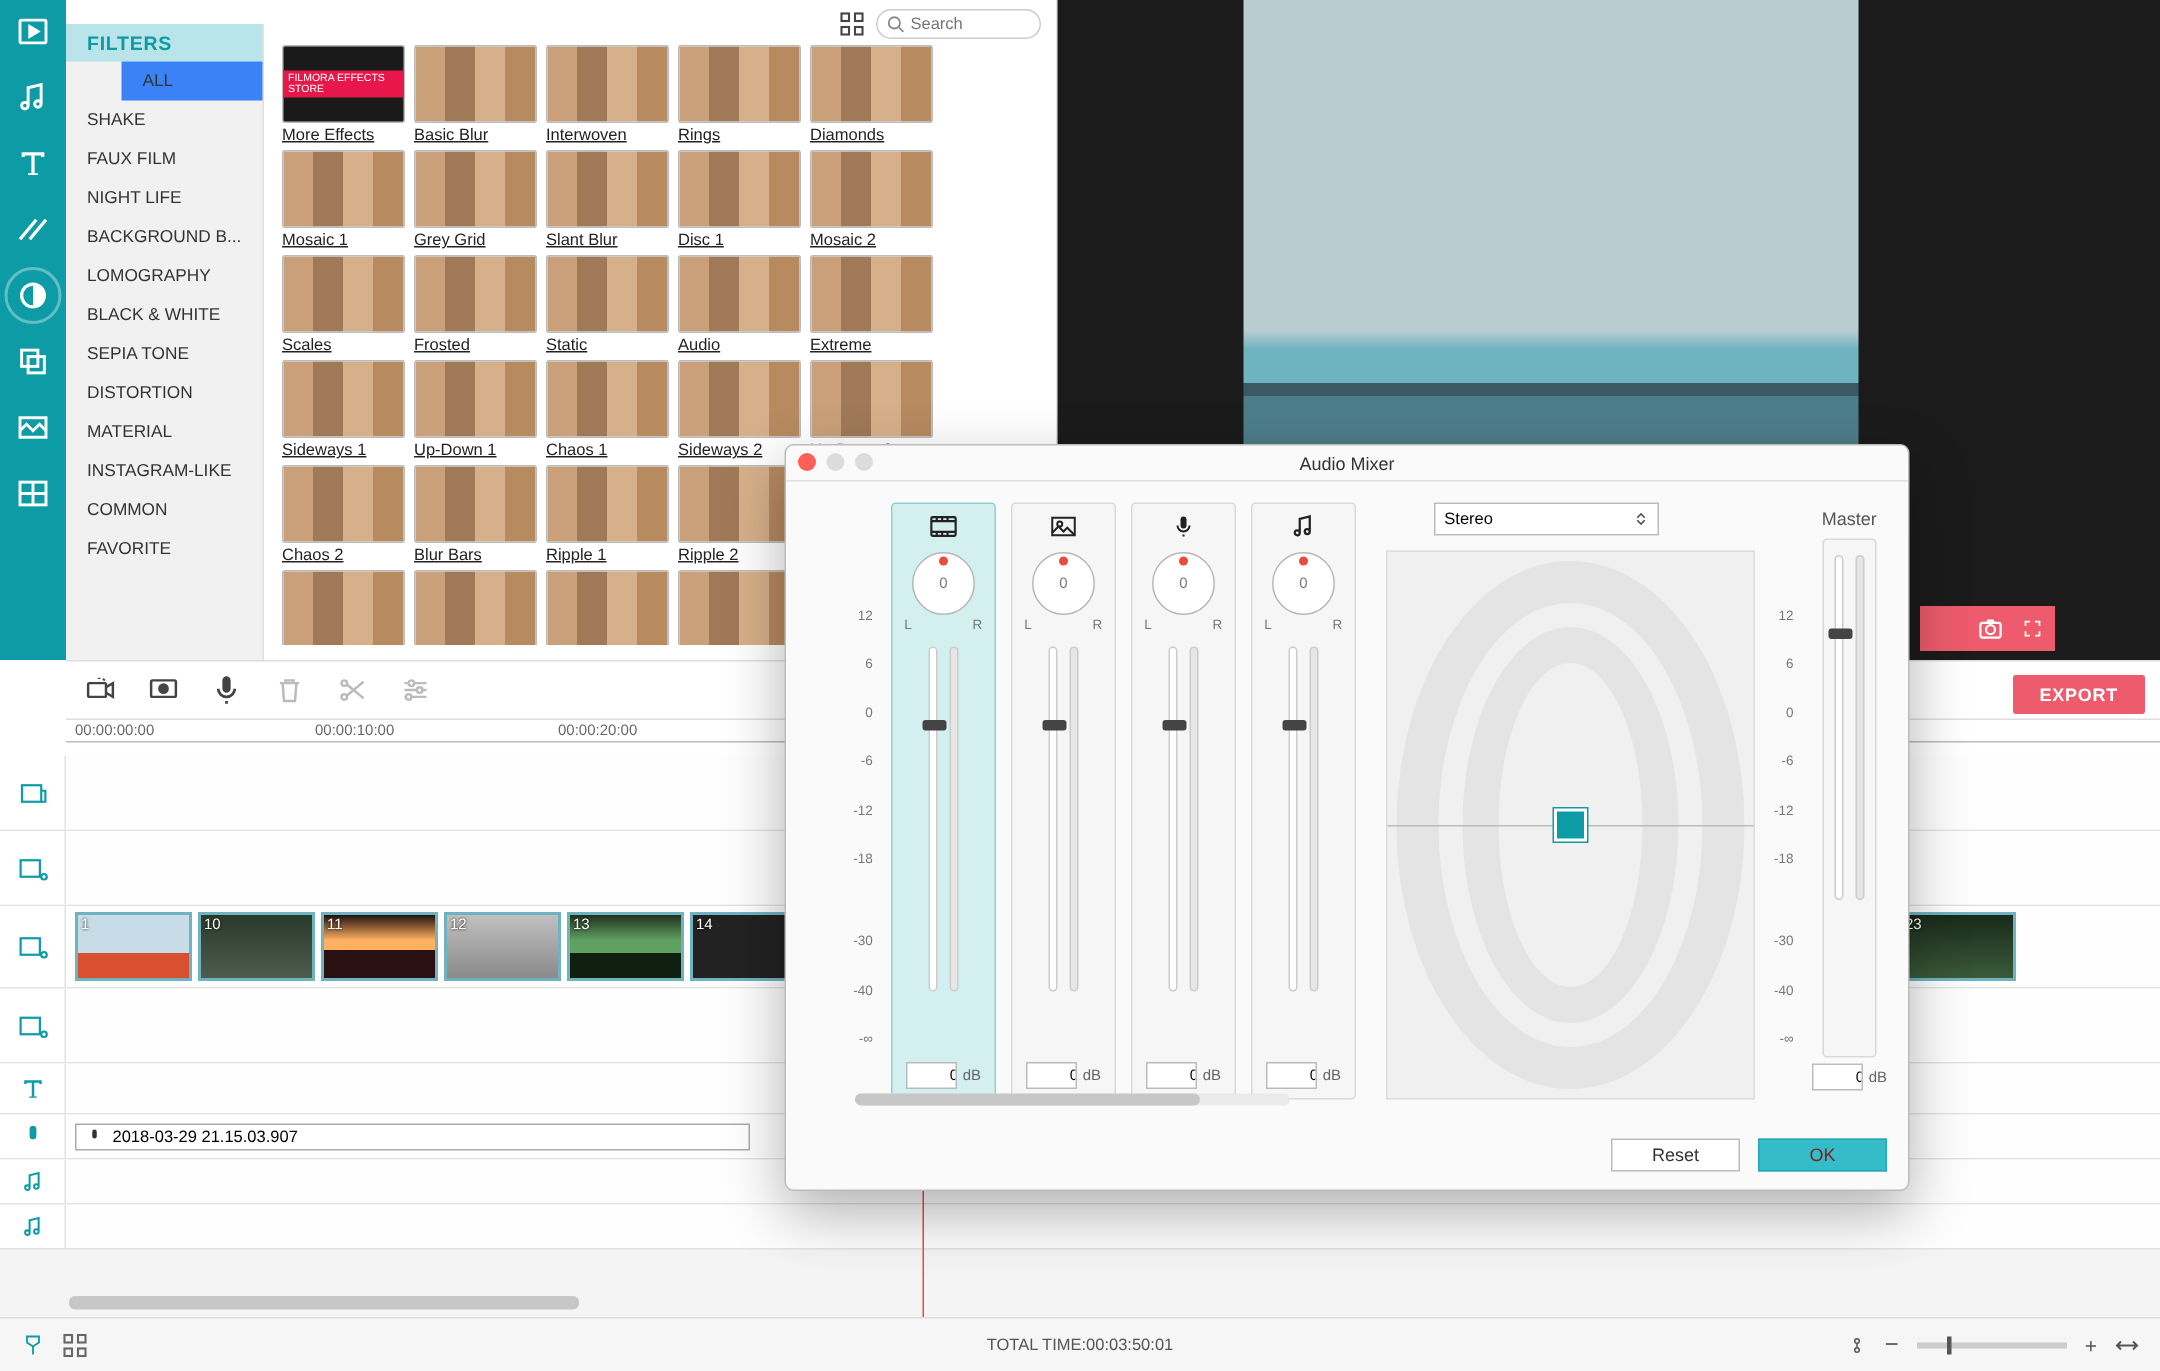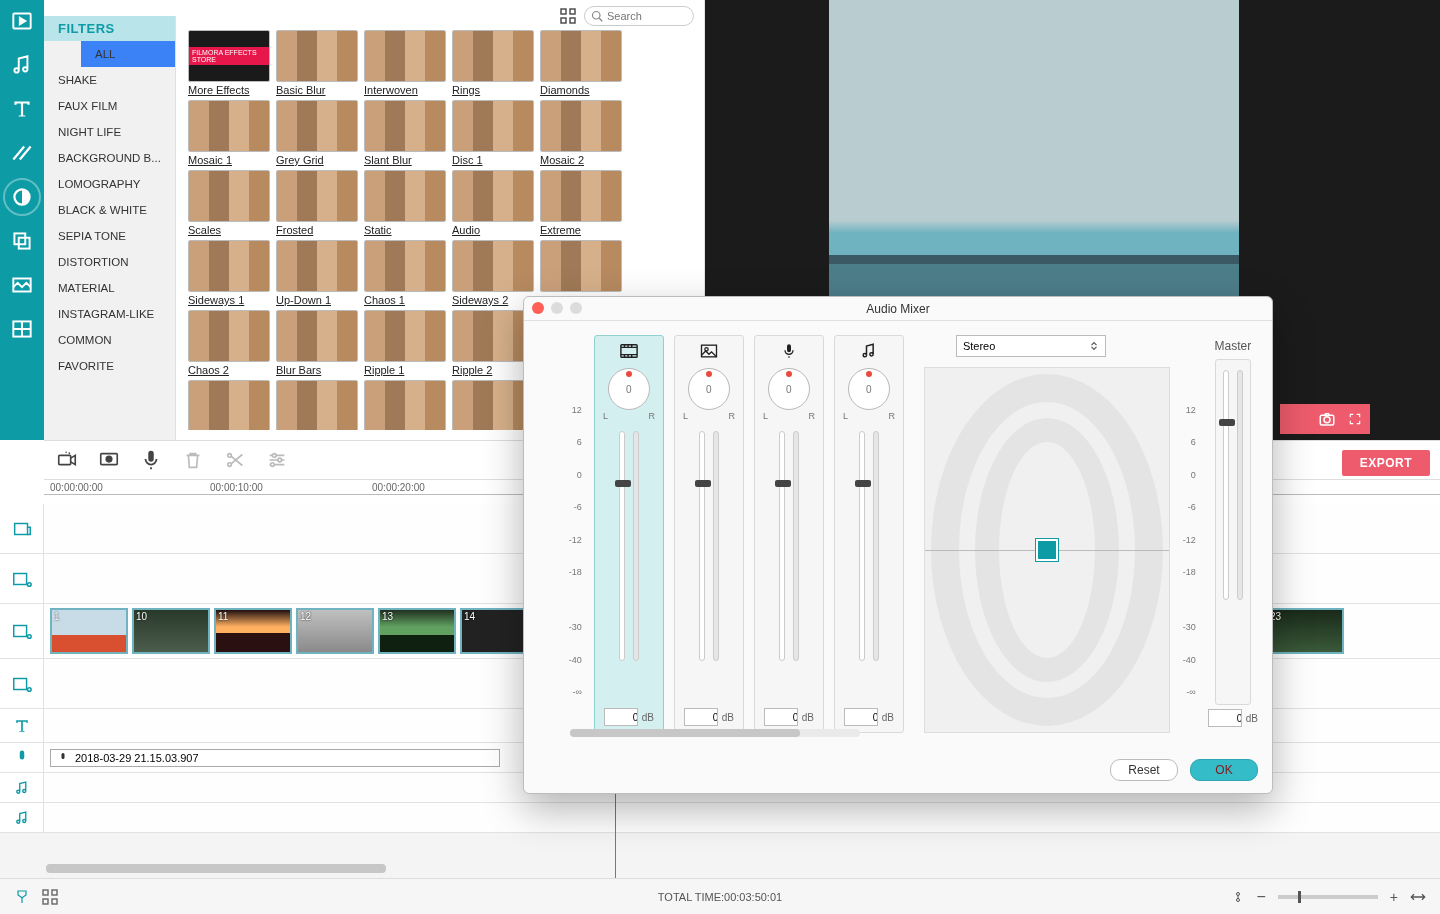--- a/index.html
+++ b/index.html
@@ -106,21 +106,21 @@
 .panner .circ { position:absolute; border-radius:50%; border:28px solid #e4e4e4; }
 .panner .circ.c1{ inset:6px; }
 .panner .circ.c2{ inset:50px; border-width:24px;}
 .panner .cross { position:absolute; inset:0; }
 .panner .cross::before{ content:""; position:absolute; left:0; right:0; top:50%; height:1px; background:#bbb;}
 .panner .dot { position:absolute; top:50%; left:50%; transform:translate(-50%,-50%); width:22px; height:22px; background:#0d9ba6; border:2px solid #fff; box-shadow:0 0 0 1px #0d9ba6; }
 .master-col { width:70px; display:flex; flex-direction:column; align-items:center; }
 .master-col .mlabel { font-size:12px; color:#555; padding:4px 0 6px; }
 .master-fader { width:36px; border:1px solid #d9d9d9; background:#f6f6f6; flex:1; display:flex; align-items:flex-start; justify-content:center; padding:10px 0; border-radius:3px;}
 .dlg-footer { position:absolute; right:14px; bottom:12px; display:flex; gap:12px; }
-.dlg-footer button { width:68px; height:22px; font-size:12px; border-radius:10px; cursor:pointer;margin-top:28px; }
+.dlg-footer button { width:86px; height:22px; font-size:12px; border-radius:0; cursor:pointer;margin-top:28px; }
 .btn-reset { background:#fff; border:1px solid #bbb; color:#333; }
 .btn-ok { background:#35bcc9; border:1px solid #2aa5b1; color:#7f1d1d; }
 
 
 .i { width:100%; height:100%; }
 </style>
 </head>
 <body>
 
 <div class="rail">

